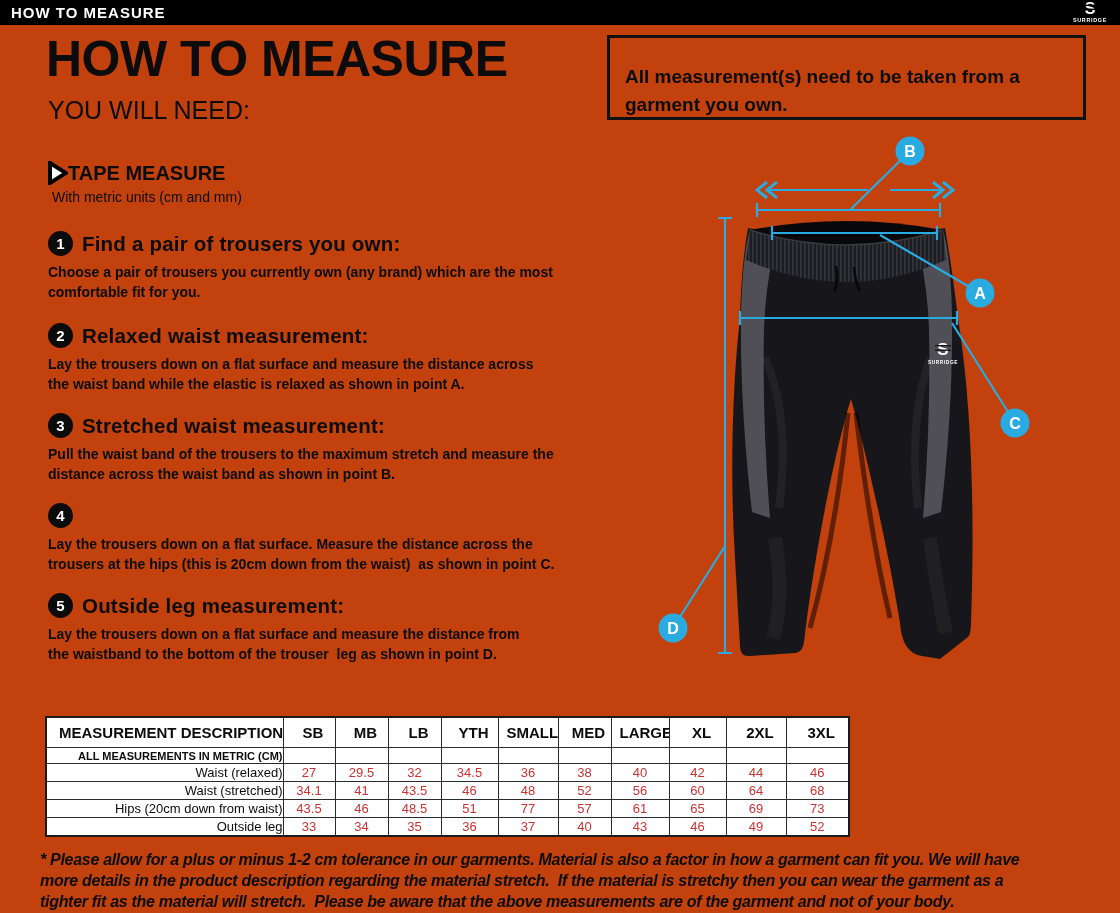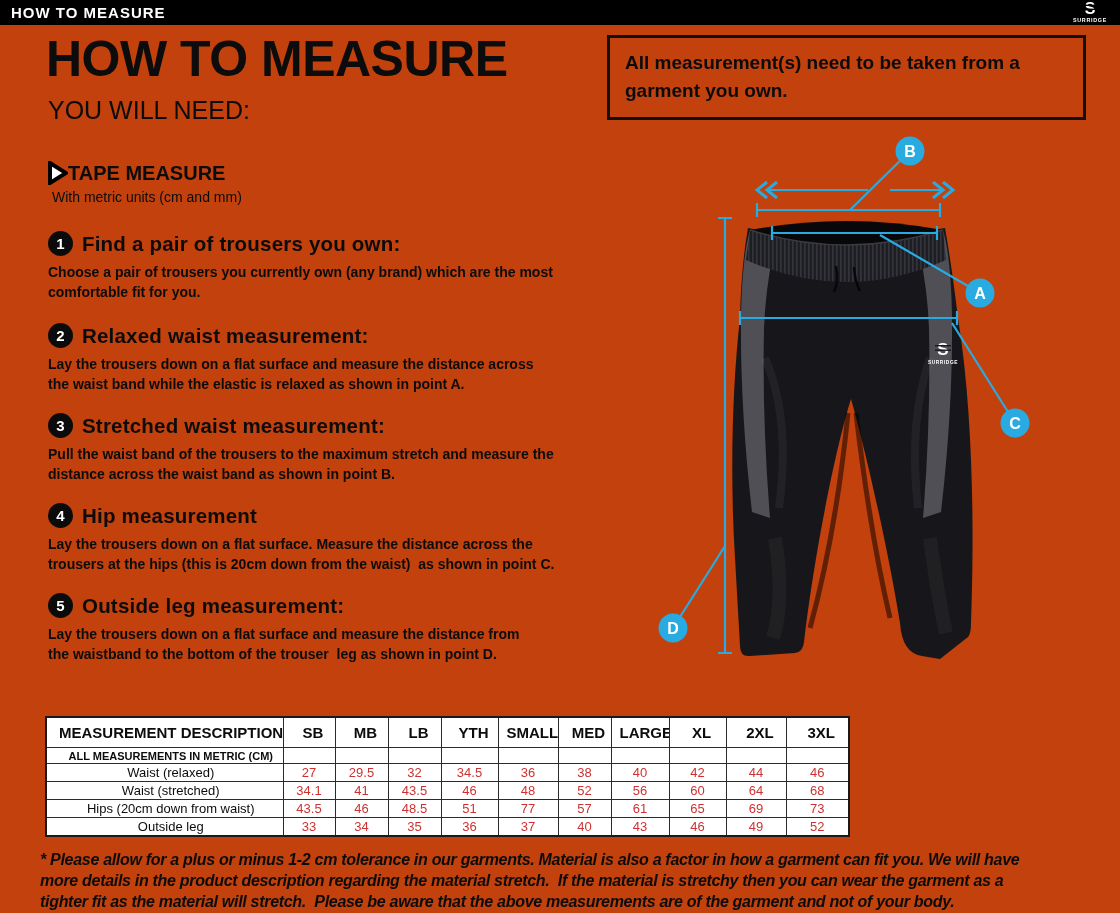--- a/index.html
+++ b/index.html
@@ -16,41 +16,41 @@
   .h1{position:absolute;left:46px;top:30px;font-size:50px;font-weight:bold;letter-spacing:-.5px;white-space:nowrap;}
   .h2{position:absolute;left:48px;top:96px;font-size:25px;font-weight:normal;letter-spacing:0;white-space:nowrap;text-align:right;}
 
   
   .tool{position:absolute;left:48px;top:161px;display:flex;align-items:center;}
   .tool-name{font-size:20px;font-weight:bold;}
   .tool-detail{position:absolute;left:52px;top:189px;font-size:14px;font-weight:normal;}
 
   
   .notice{position:absolute;left:607px;top:35px;width:479px;height:85px;box-sizing:border-box;
-        border:3px solid #111;padding:11px 15px;font-size:19px;font-weight:bold;line-height:1.45;
+        border:3px solid #111;padding:25px 15px;font-size:19px;font-weight:bold;line-height:1.45;
         white-space:pre-line;}
 
   
   .step{position:absolute;left:48px;width:600px;}
   .s1{top:231px}.s2{top:323px}.s3{top:413px}.s4{top:503px}.s5{top:593px}
   .step-head{display:flex;align-items:center;gap:9px;margin-bottom:7px;}
   .badge{width:25px;height:25px;border-radius:50%;background:#0b0b0b;color:#fff;flex:0 0 25px;
         font-size:15px;font-weight:bold;display:flex;align-items:center;justify-content:center;}
   .step-title{font-size:20.5px;font-weight:bold;letter-spacing:.2px;white-space:nowrap;}
   .step-body{font-size:14px;font-weight:bold;line-height:1.4;white-space:pre-wrap;}
 
   
   .sizechart-head{position:absolute;left:46px;top:664px;display:flex;align-items:baseline;gap:8px;}
   .sc-title{font-size:31px;font-weight:bold;letter-spacing:.3px;}
   .sc-sub{font-size:15px;font-weight:bold;}
   table.sct{position:absolute;left:45px;top:716px;width:803px;border-collapse:collapse;table-layout:fixed;
         background:#fff;border:2px solid #1a1a1a;}
   .sct th,.sct td{border:1.4px solid #2b2b2b;overflow:hidden;white-space:nowrap;padding:0;}
   .sct th{height:29px;font-size:15px;font-weight:bold;text-align:center;padding-left:8px;}
-  .sct th.first,.sct td.first{text-align:center;padding-left:12px;}
+  .sct th.first,.sct td.first{text-align:right;padding-left:12px;}
   .sct tr.note td{height:15px;font-size:11px;font-weight:bold;}
   .sct tr.data td{height:17px;font-size:13px;font-weight:normal;}
   .sct tr.data td.val{color:#cd3232;text-align:center;}
 
   
   .footnote{position:absolute;left:40px;top:849px;width:1078px;margin:0;
         font-size:16px;font-weight:bold;font-style:italic;letter-spacing:-.3px;
         line-height:1.32;white-space:pre-wrap;}
 
   
@@ -110,21 +110,20 @@
       <span class="badge">3</span>
       <span class="step-title">Stretched waist measurement:</span>
     </div>
     <div class="step-body">Pull the waist band of the trousers to the maximum stretch and measure the
 distance across the waist band as shown in point B.</div>
   </section>
 
   <section class="step s4">
     <div class="step-head">
       <span class="badge">4</span>
-      <span class="step-title">Hip measurement</span>
     </div>
     <div class="step-body">Lay the trousers down on a flat surface. Measure the distance across the
 trousers at the hips (this is 20cm down from the waist)  as shown in point C.</div>
   </section>
 
   <section class="step s5">
     <div class="step-head">
       <span class="badge">5</span>
       <span class="step-title">Outside leg measurement:</span>
     </div>

